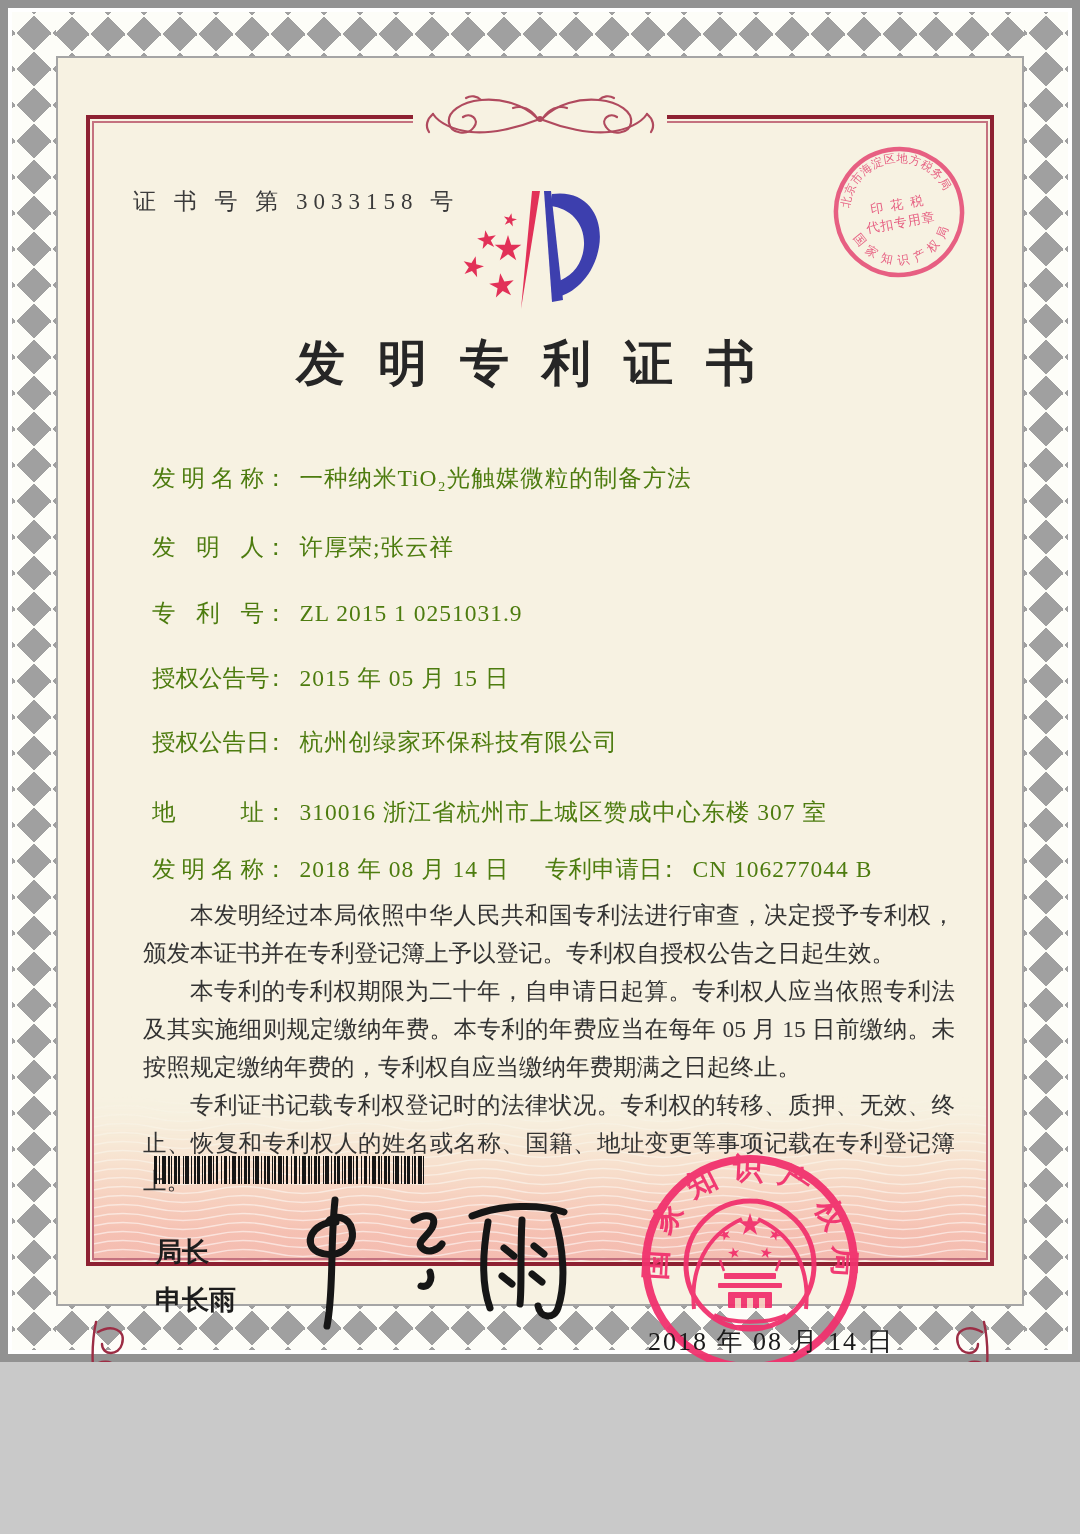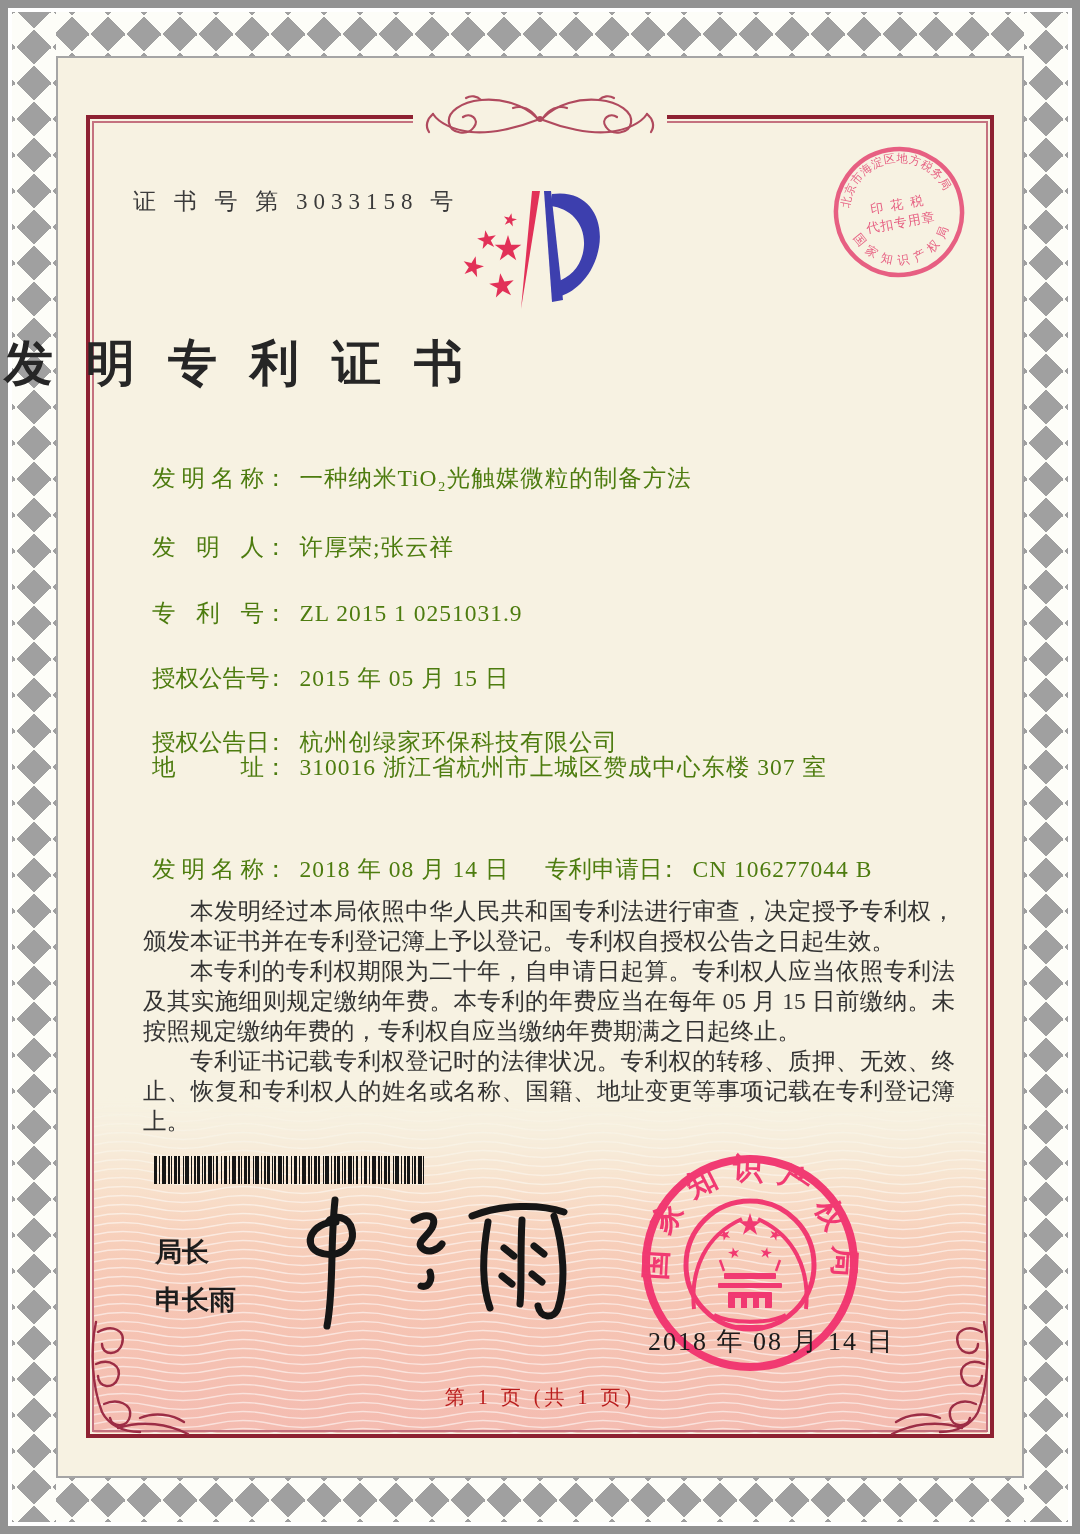--- a/index.html
+++ b/index.html
@@ -1,16 +1,16 @@
 <!DOCTYPE html>
 <html><head>
 <meta charset="utf-8">
 <style>
   html,body{margin:0;padding:0;background:#c9c9c9;}
-  .page{position:relative;width:1080px;height:1534px;background:#f7f2e2;overflow:hidden;
+  .page{position:relative;width:1080px;height:1362px;background:#f7f2e2;overflow:hidden;
         font-family:"Liberation Serif","DejaVu Serif",serif;}
   
   .edge{position:absolute;inset:0;border:8px solid #929292;z-index:1;}
   .edge2{position:absolute;inset:8px;border:4px solid #ffffff;z-index:1;}
   .band{position:absolute;background-color:#a0a0a0;z-index:1;
     background-image:
       linear-gradient(45deg,#fdfdf8 25%,transparent 25%),
       linear-gradient(315deg,#fdfdf8 25%,transparent 25%),
       linear-gradient(135deg,#fdfdf8 25%,transparent 25%),
       linear-gradient(225deg,#fdfdf8 25%,transparent 25%);
@@ -28,29 +28,29 @@
   .guilloche svg{position:absolute;inset:0;}
   
   .redframe{position:absolute;left:86px;top:115px;right:86px;bottom:96px;
     border:4px solid #8e2132;z-index:3;}
   .redframe::after{content:"";position:absolute;inset:2px;border:2px solid #c4717f;}
   .flourish{position:absolute;z-index:4;}
   
   .cert-no{position:absolute;left:133px;top:186px;z-index:5;font-size:23px;color:#3b3b3b;letter-spacing:6px;}
   .logo{position:absolute;left:440px;top:170px;width:220px;height:160px;z-index:5;}
   .tax-stamp{position:absolute;left:823px;top:136px;width:152px;height:152px;z-index:6;transform:rotate(-10deg);}
-  .title{position:absolute;left:0;right:0;top:331px;z-index:5;text-align:left;
+  .title{position:absolute;left:0;right:0;top:331px;z-index:5;text-align:center;
     font-size:49px;font-weight:700;color:#262626;letter-spacing:33px;padding-left:4px;}
   .frow{position:absolute;left:152px;z-index:5;font-size:23.5px;color:#4d7c0f;white-space:nowrap;}
   .flabel{display:inline-block;width:112px;text-align:justify;text-align-last:justify;vertical-align:bottom;}
   .fcolon{display:inline-block;margin-right:12px;}
   .frow .fvalue{letter-spacing:1px;}
   .fpair2{position:absolute;left:393px;top:0;}
   .paras{position:absolute;left:143px;width:812px;top:896px;z-index:5;
-    font-size:23.5px;line-height:30px;color:#333;text-align:justify;}
+    font-size:23.5px;line-height:38px;color:#333;text-align:justify;}
   .paras p{margin:0;text-indent:2em;}
   .barcode{position:absolute;left:153px;top:1156px;width:272px;height:28px;z-index:5;}
   .director-title,.director-name{position:absolute;left:155px;z-index:5;
     font-family:Liberation Sans, sans-serif;font-weight:700;font-size:27px;color:#1d1d1d;}
   .director-title{top:1234px;}
   .director-name{top:1282px;}
   .signature{position:absolute;left:272px;top:1186px;width:310px;height:150px;z-index:5;}
   .office-seal{position:absolute;left:630px;top:1143px;width:240px;height:240px;z-index:5;opacity:.95;}
   .seal-date{position:absolute;left:648px;top:1324px;z-index:6;font-size:26px;color:#1b1b1b;letter-spacing:2px;white-space:nowrap;}
   .footer{position:absolute;left:0;right:0;top:1384px;z-index:5;text-align:center;font-size:20px;color:#b91c1c;letter-spacing:4px;}
@@ -189,21 +189,21 @@
   </div>
   <div class="frow" style="top:597px;">
     <span class="flabel">专利号</span><span class="fcolon">：</span><span class="fvalue">ZL 2015 1 0251031.9</span>
   </div>
   <div class="frow" style="top:662px;">
     <span class="flabel">授权公告号</span><span class="fcolon">：</span><span class="fvalue">2015 年 05 月 15 日</span>
   </div>
   <div class="frow" style="top:726px;">
     <span class="flabel">授权公告日</span><span class="fcolon">：</span><span class="fvalue">杭州创绿家环保科技有限公司</span>
   </div>
-  <div class="frow" style="top:751px;">
+  <div class="frow" style="top:796px;">
     <span class="flabel">地址</span><span class="fcolon">：</span><span class="fvalue">310016 浙江省杭州市上城区赞成中心东楼 307 室</span>
   </div>
   <div class="frow" style="top:853px;">
     <span class="flabel">发明名称</span><span class="fcolon">：</span><span class="fvalue">2018 年 08 月 14 日</span>
     <span class="fpair2">
       <span class="flabel">专利申请日</span><span class="fcolon">：</span><span class="fvalue">CN 106277044 B</span>
     </span>
   </div>
 
   <div class="paras">

